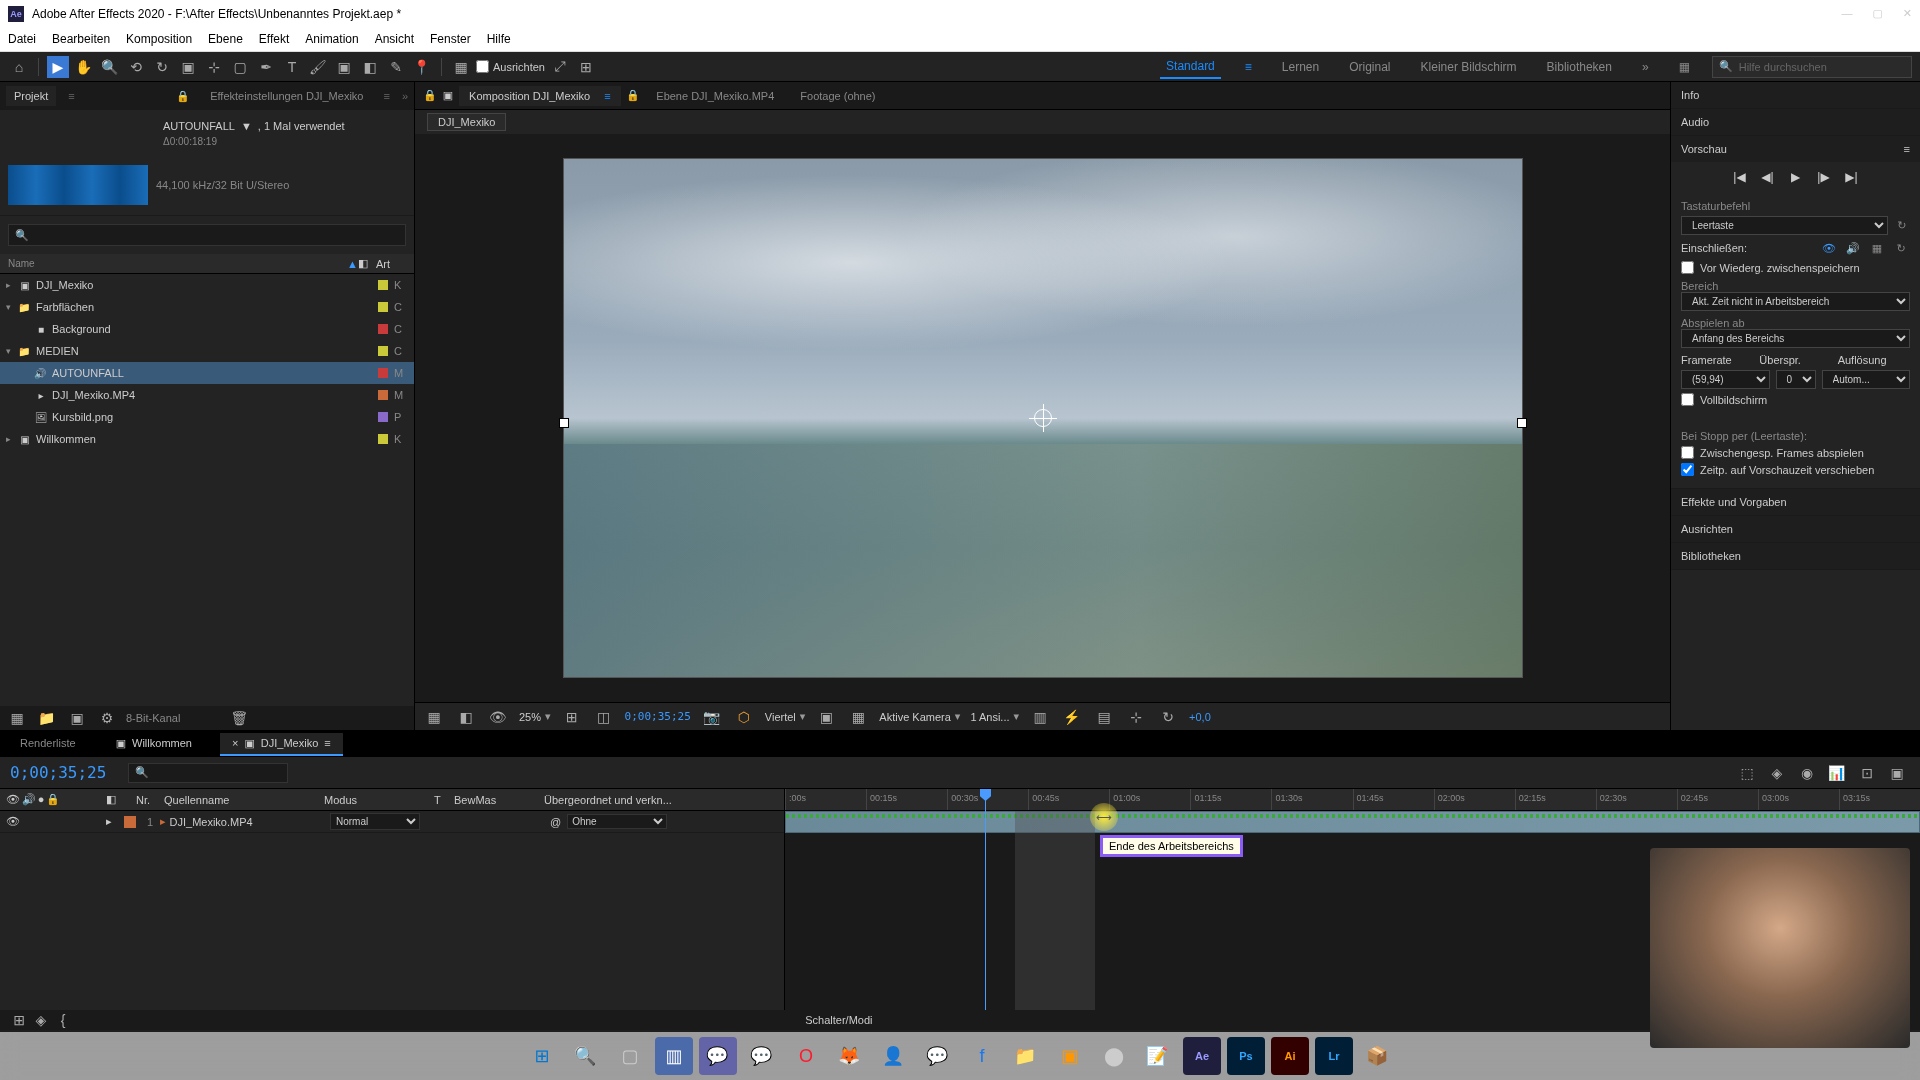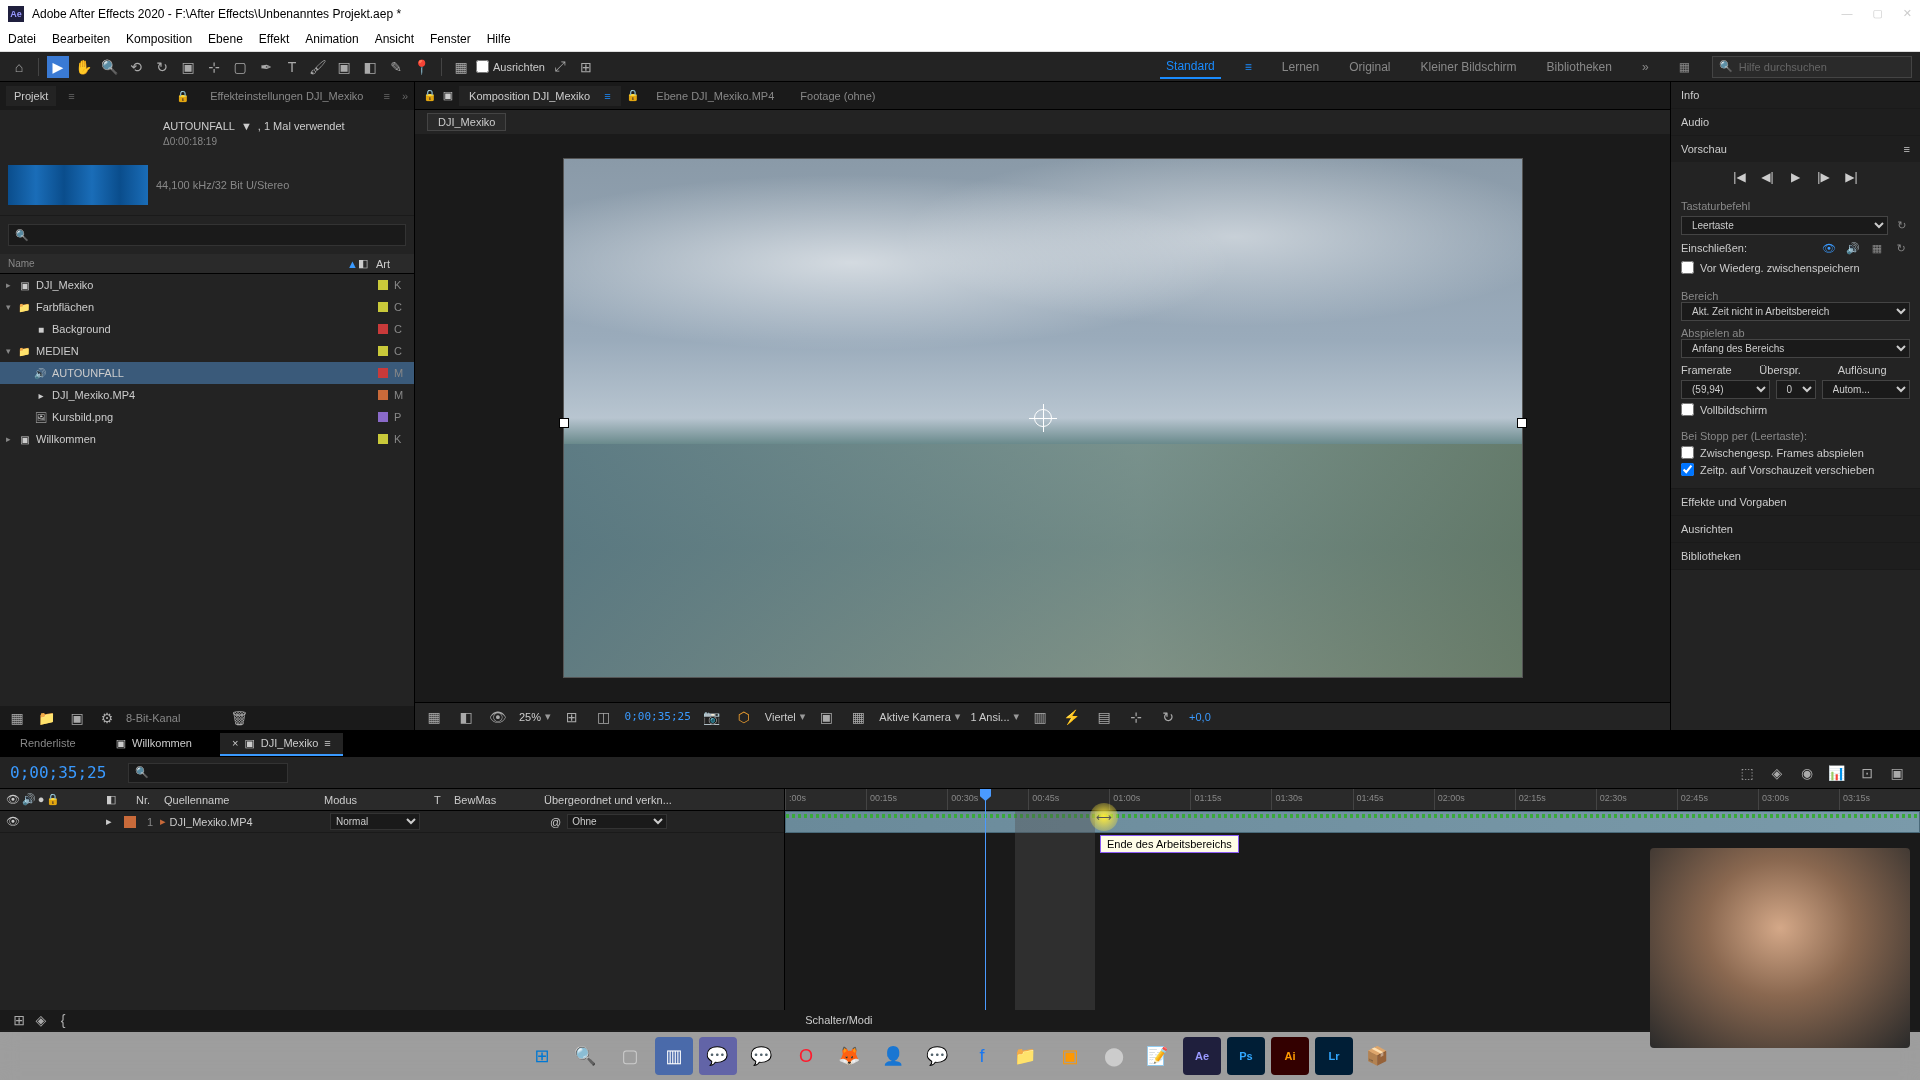--- a/index.html
+++ b/index.html
@@ -86,21 +86,21 @@
 .layer-name{flex:0 0 170px;display:flex;align-items:center;gap:4px}
 .layer-mode{flex:0 0 110px}
 .layer-mode select{background:#1a1a1a;border:1px solid #333;color:#ccc;width:90px;font-size:10px;padding:1px}
 .tl-right{flex:1;background:#1a1a1a;position:relative}
 .ruler{height:22px;background:#2a2a2a;border-bottom:1px solid #000;position:relative;display:flex}
 .ruler-tick{flex:1;border-left:1px solid #444;font-size:9px;color:#888;padding-left:3px;padding-top:4px}
 .playhead{position:absolute;top:0;bottom:0;width:1px;background:#4a9aff;left:200px}
 .playhead::before{content:'';position:absolute;top:0;left:-5px;width:11px;height:12px;background:#4a9aff;clip-path:polygon(0 0,100% 0,100% 60%,50% 100%,0 60%)}
 .work-end{position:absolute;top:14px;left:305px;width:28px;height:28px;background:radial-gradient(circle,#ffeb3b 0%,rgba(255,235,59,0.3) 70%,transparent 100%);border-radius:50%;display:flex;align-items:center;justify-content:center}
 .work-end-handle{font-size:11px;color:#555}
-.tooltip{position:absolute;top:46px;left:315px;background:#fffde7;border:1px solid #8b5cf6;padding:2px 6px;font-size:11px;color:#000;white-space:nowrap}
+.tooltip{position:absolute;top:46px;left:315px;background:#fffde7;border:3px solid #8b5cf6;padding:2px 6px;font-size:11px;color:#000;white-space:nowrap}
 .layer-track{position:absolute;top:22px;left:0;right:0;height:22px;background:linear-gradient(90deg,#6a8a9a 0%,#7a9aaa 100%);border:1px solid #4a6a7a}
 .layer-track::before{content:'';position:absolute;top:2px;left:0;right:0;height:4px;background:repeating-linear-gradient(90deg,#3aaa3a 0,#3aaa3a 3px,transparent 3px,transparent 6px)}
 .work-shade{position:absolute;top:22px;left:230px;width:80px;bottom:0;background:rgba(80,80,80,0.4)}
 .tl-footer{height:20px;background:#1a1a1a;display:flex;align-items:center;padding:0 8px;font-size:10px;color:#888}
 .tl-footer-center{margin:4px auto}
 .webcam{position:absolute;bottom:32px;right:10px;width:260px;height:200px;background:radial-gradient(ellipse at 50% 40%,#d4a888 0%,#8a6850 40%,#2a2a2a 100%);border-radius:4px;z-index:100}
 .taskbar{position:absolute;bottom:0;left:0;right:0;height:48px;background:rgba(243,243,243,0.6);backdrop-filter:blur(10px);display:flex;align-items:center;justify-content:center;gap:6px}
 .tb-icon{width:38px;height:38px;border-radius:4px;display:flex;align-items:center;justify-content:center;font-size:18px;cursor:pointer}
 </style>
 </head>
@@ -348,39 +348,39 @@
             <span class="rp-icon active">👁</span>
             <span class="rp-icon active">🔊</span>
             <span class="rp-icon">▦</span>
             <span class="rp-icon">↻</span>
           </div>
         </div>
         <div class="rp-row">
             <input type="checkbox" class="rp-check" style="">
             <span>Vor Wiederg. zwischenspeichern</span>
           </div>
-        <div style="color:#888;margin-top:16px">Bereich</div>
+        <div style="color:#888;margin-top:6px">Bereich</div>
         <select class="rp-select"><option>Akt. Zeit nicht in Arbeitsbereich</option></select>
         <div style="color:#888;margin-top:6px">Abspielen ab</div>
         <select class="rp-select"><option>Anfang des Bereichs</option></select>
         <div class="rp-row" style="margin-top:6px">
           <span style="flex:1">Framerate</span>
           <span style="flex:1">Überspr.</span>
           <span style="flex:1">Auflösung</span>
         </div>
         <div class="rp-row">
           <select class="rp-select" style="flex:1"><option>(59,94)</option></select>
           <select class="rp-select" style="width:40px"><option>0</option></select>
           <select class="rp-select" style="flex:1"><option>Autom...</option></select>
         </div>
         <div class="rp-row">
             <input type="checkbox" class="rp-check" style="">
             <span>Vollbildschirm</span>
           </div>
-        <div style="color:#888;margin-top:14px">Bei Stopp per (Leertaste):</div>
+        <div style="color:#888;margin-top:24px">Bei Stopp per (Leertaste):</div>
         <div class="rp-row">
             <input type="checkbox" class="rp-check" style="">
             <span>Zwischengesp. Frames abspielen</span>
           </div>
         <div class="rp-row">
             <input type="checkbox" class="rp-check" checked="" style="">
             <span>Zeitp. auf Vorschauzeit verschieben</span>
           </div>
       </div>
     </div>

